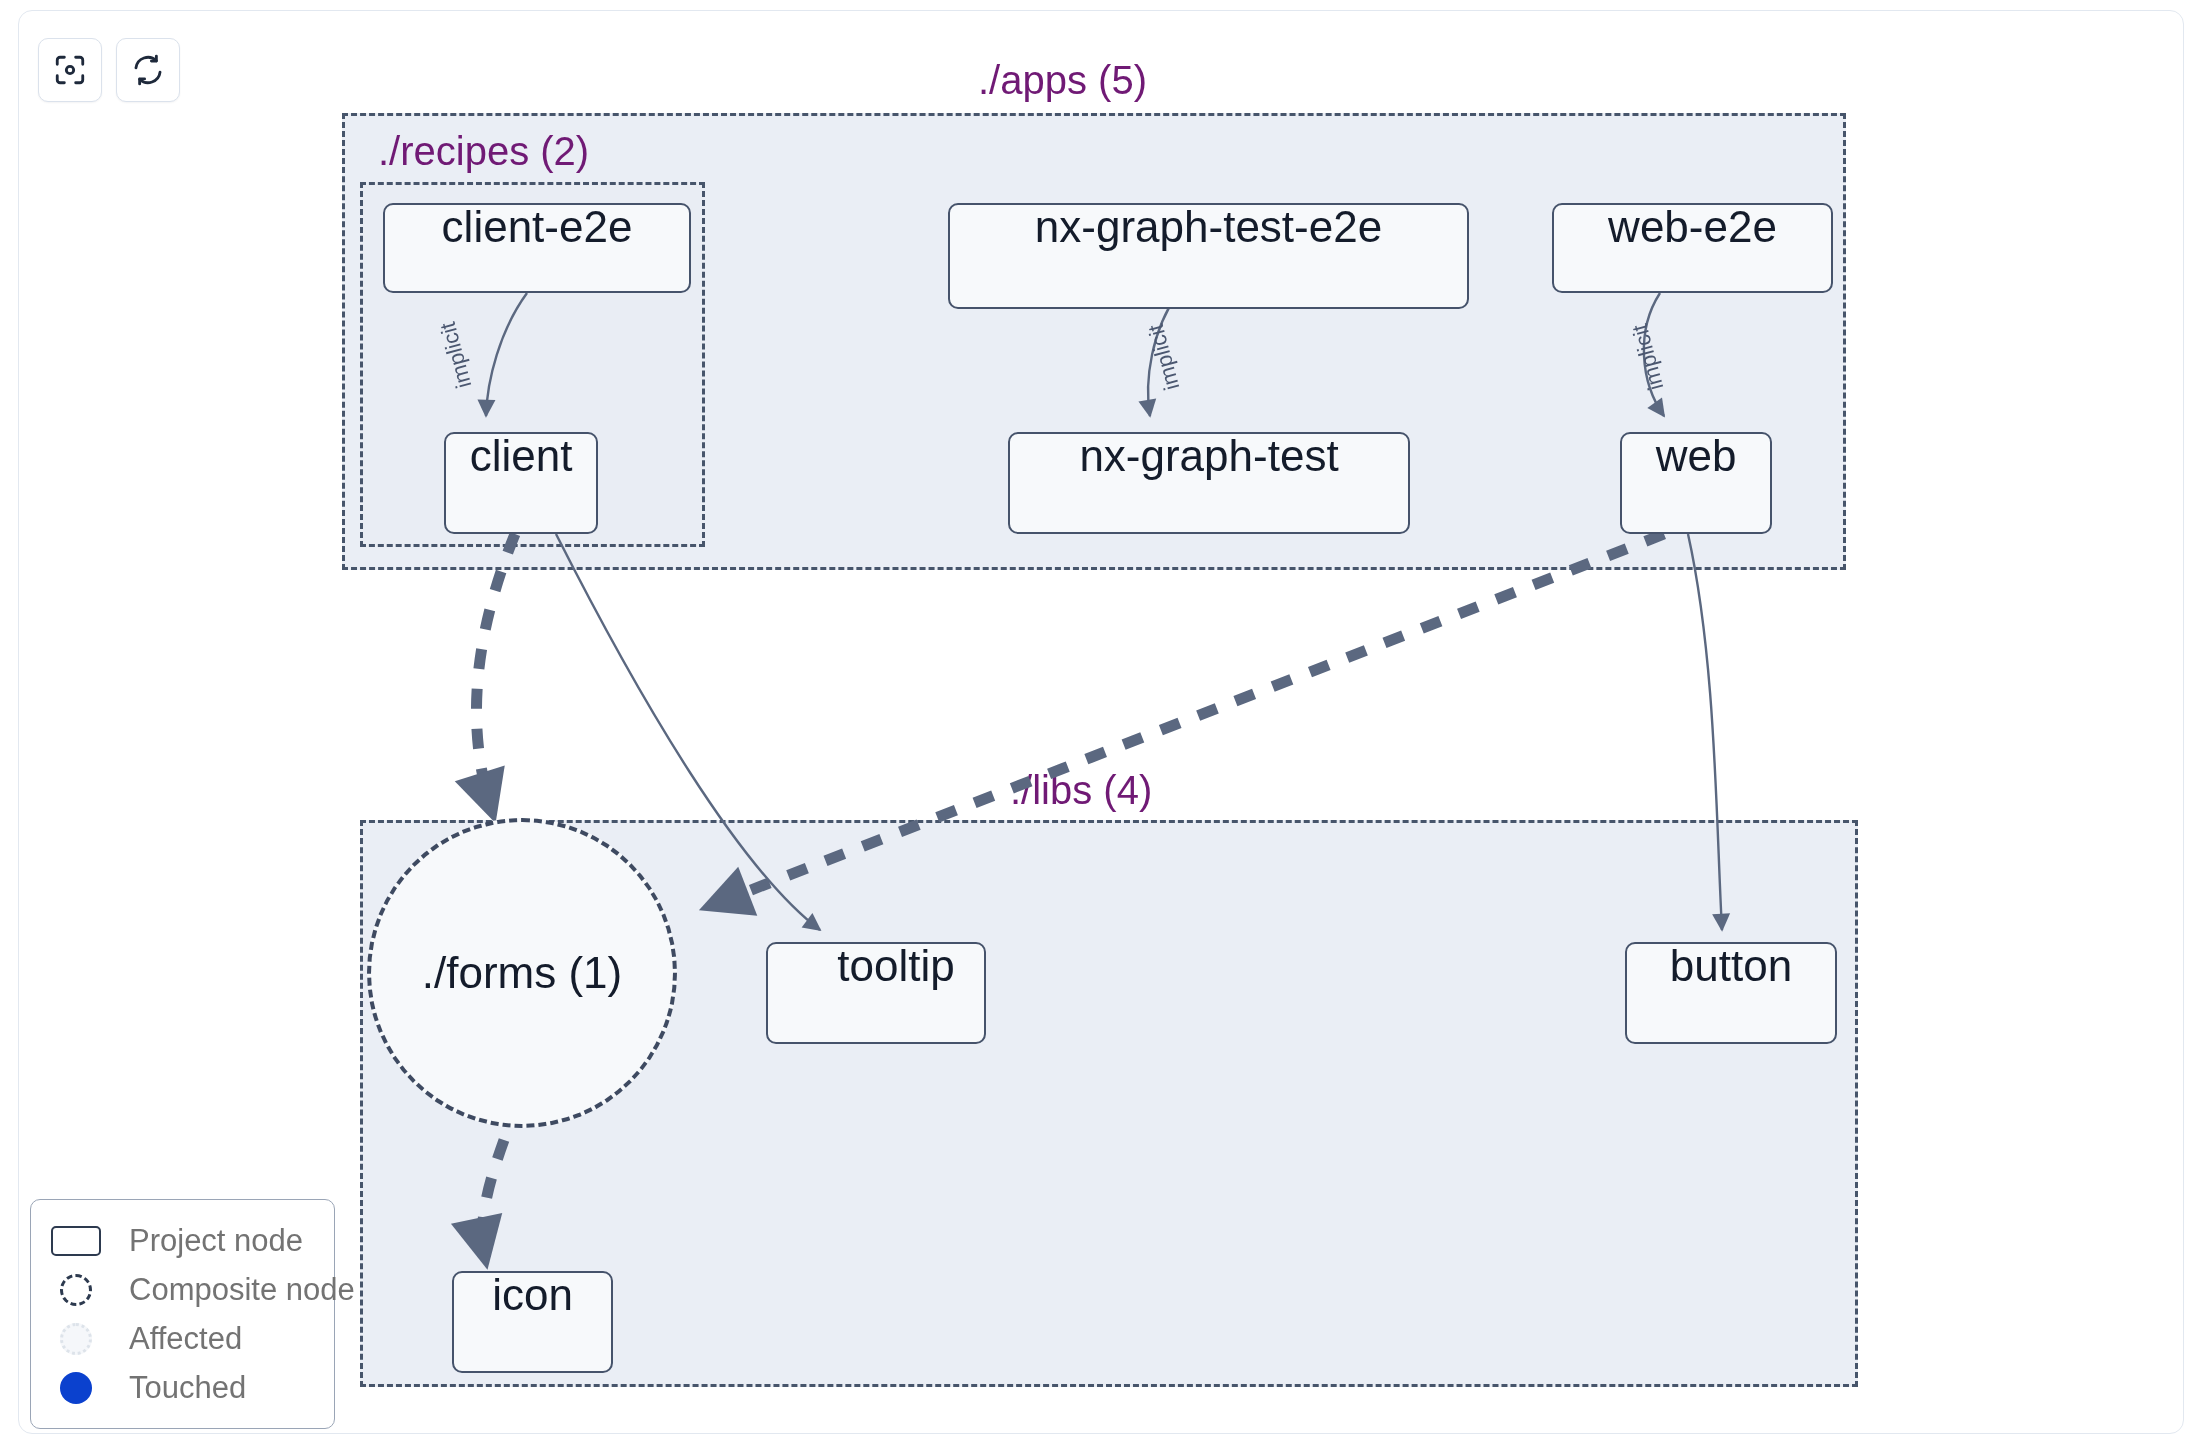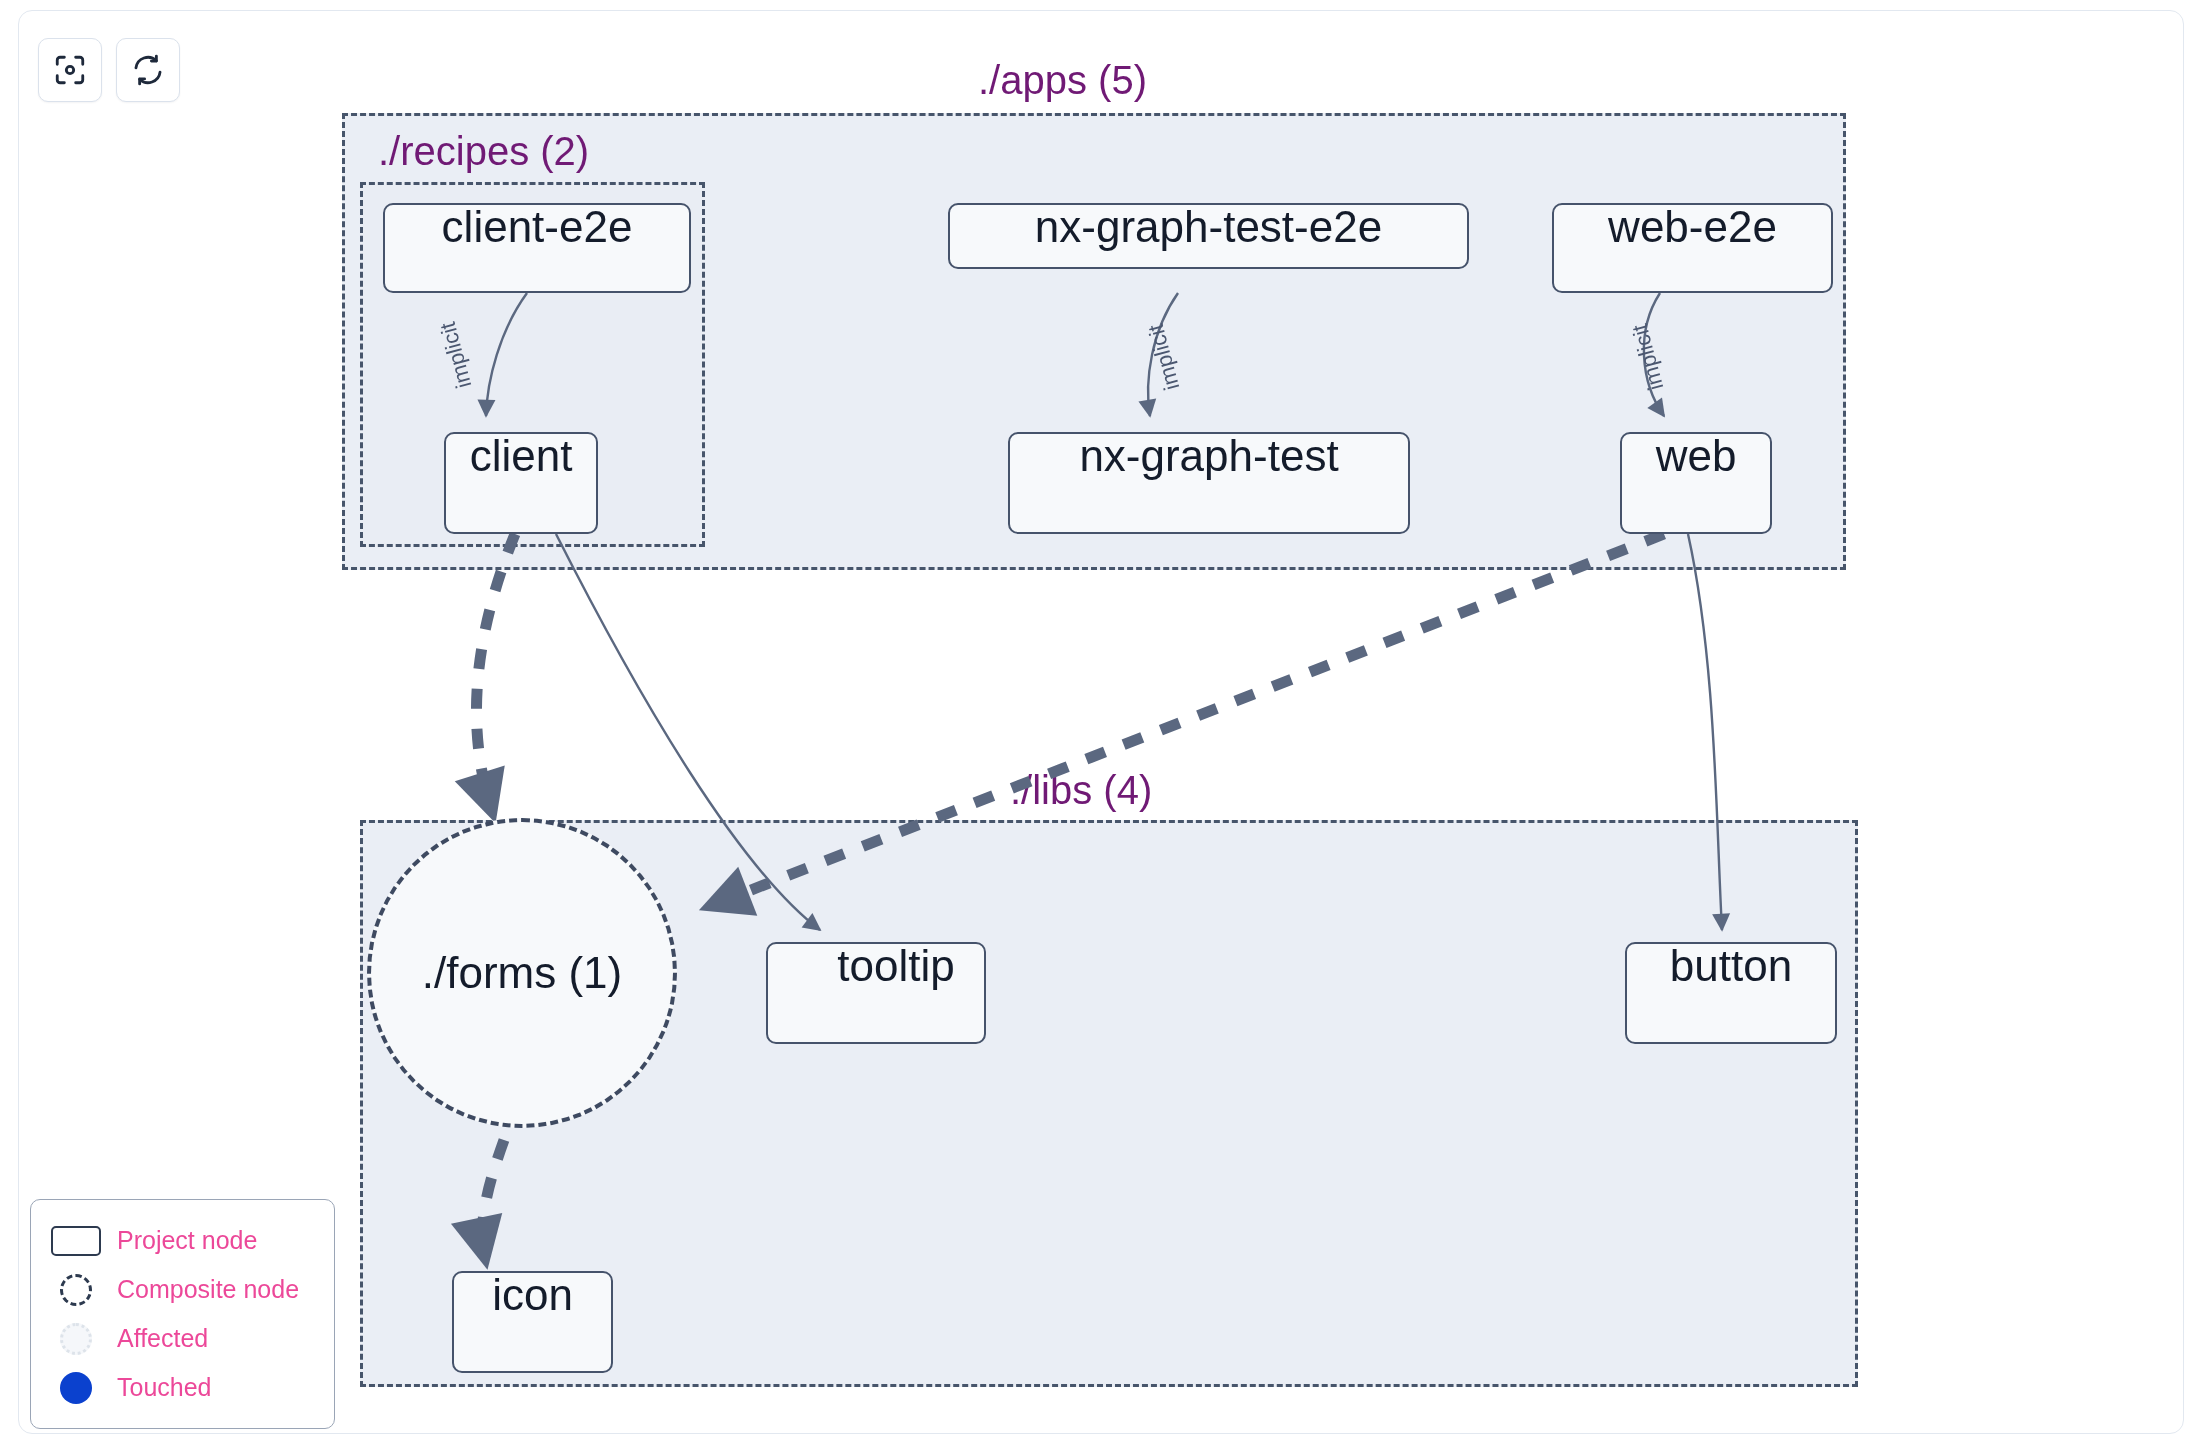--- a/index.html
+++ b/index.html
@@ -198,23 +198,23 @@
     background: #f5f7fa;
     box-sizing: border-box;
   }
   .sw-touched-circle {
     width: 32px;
     height: 32px;
     border-radius: 50%;
     background: #0b41ce;
   }
   .legend-text {
-    font-size: 25px;
-    color: #ec4899;
-    margin-left: 12px;
+    font-size: 31px;
+    color: #737373;
+    margin-left: 24px;
     white-space: nowrap;
     line-height: 1;
   }
 </style>
 </head>
 <body>
 
 <div id="app">
 
   <div id="frame"></div>
@@ -282,21 +282,21 @@
     </svg>
 
     <div class="edge-label" style="left:456px; top:355px; transform:translate(-50%,-50%) rotate(-105deg);">implicit</div>
     <div class="edge-label" style="left:1164px; top:357px; transform:translate(-50%,-50%) rotate(-105deg);">implicit</div>
     <div class="edge-label" style="left:1648px; top:357px; transform:translate(-50%,-50%) rotate(-105deg);">implicit</div>
 
     <div class="node" style="left:383px; top:203px; width:308px; height:90px;">
       <span class="node-label">client-e2e</span>
     </div>
 
-    <div class="node" style="left:948px; top:203px; width:521px; height:66px;">
+    <div class="node" style="left:948px; top:203px; width:521px; height:106px;">
       <span class="node-label">nx-graph-test-e2e</span>
     </div>
 
     <div class="node" style="left:1552px; top:203px; width:281px; height:90px;">
       <span class="node-label">web-e2e</span>
     </div>
 
     <div class="node" style="left:444px; top:432px; width:154px; height:102px;">
       <span class="node-label">client</span>
     </div>

